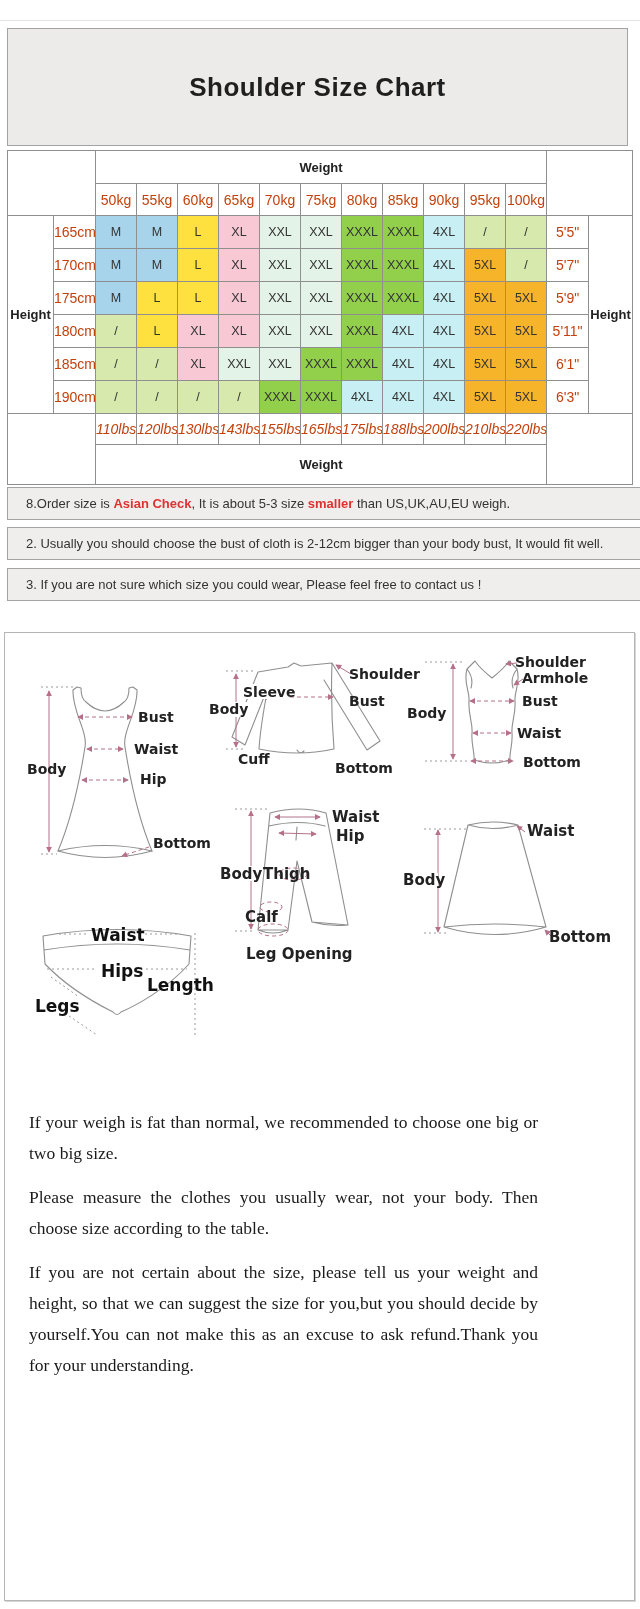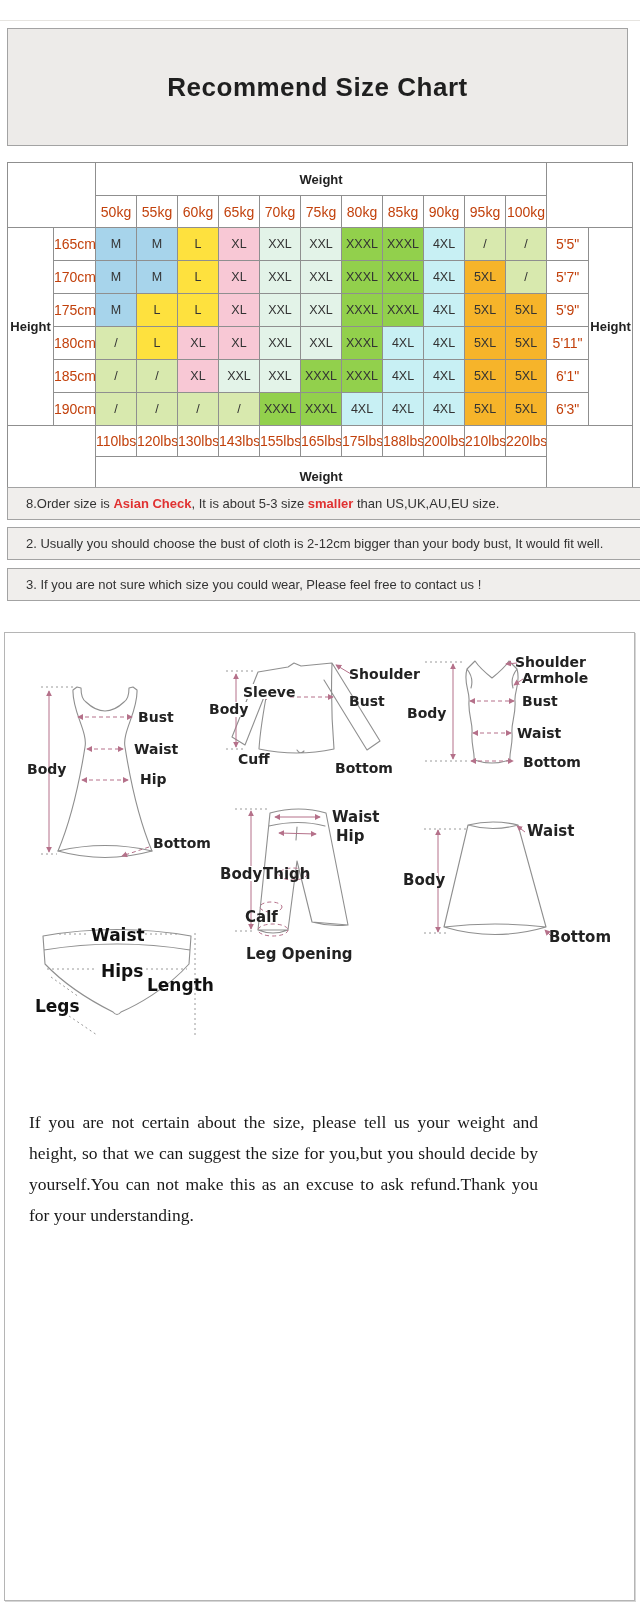--- a/index.html
+++ b/index.html
@@ -1,26 +1,26 @@
 <!DOCTYPE html>
 <html><head>
 <meta charset="utf-8">
 <style>
   html,body{margin:0;padding:0;background:#fff;}
   body{width:640px;height:1609px;position:relative;font-family:"Liberation Sans",sans-serif;overflow:hidden;}
   .top-line{position:absolute;left:0;top:20px;width:640px;height:1px;background:#e6e4e0;}
   .title-box{position:absolute;left:7px;top:28px;width:619px;height:116px;background:#edebe9;border:1px solid #a3a3a3;display:flex;align-items:center;justify-content:center;}
   .title-box h1{margin:0;font-size:26px;font-weight:bold;color:#1f1f1f;letter-spacing:.5px;}
   .tbl-wrap{position:absolute;left:7px;top:150px;}
-  table.size{border-collapse:collapse;table-layout:fixed;width:625px;background:#fff;margin-top:12px;}
+  table.size{border-collapse:collapse;table-layout:fixed;width:625px;background:#fff;}
   table.size td{border:1px solid #8f8f8f;text-align:center;vertical-align:middle;font-size:12px;color:#333;padding:0;overflow:hidden;white-space:nowrap;}
   table.size td.hdr{font-weight:bold;font-size:13px;color:#222;}
   table.size td.sub{font-size:14px;color:#c2410c;}
   table.size td.sz{font-size:12.5px;font-weight:500;color:#333;}
-  tr.r-hdr{height:33px;} tr.r-sub{height:32px;} tr.r-data{height:33px;} tr.r-lbs{height:31px;} tr.r-foot{height:40px;}
+  tr.r-hdr{height:33px;} tr.r-sub{height:32px;} tr.r-data{height:33px;} tr.r-lbs{height:31px;font-style:italic;} tr.r-foot{height:40px;}
   .note-box{position:absolute;left:7px;width:617px;height:31px;background:#f0eeec;border:1px solid #a3a3a3;display:flex;align-items:center;padding-left:18px;font-size:13px;color:#333;}
   .note-box .red{color:#e03131;font-weight:bold;}
   #nb1{top:487px;} #nb2{top:527px;} #nb3{top:568px;}
   .big-box{position:absolute;left:4px;top:632px;width:629px;height:967px;background:#fff;border:1px solid #b5b5b5;box-shadow:1px 1px 0 #d6d6d6;}
   .diagram-svg{display:block;}
   .ol{fill:none;stroke:#8f8f8f;stroke-width:1.1;stroke-linejoin:round;stroke-linecap:round;}
   .pm{fill:none;stroke:#b5718a;stroke-width:1;}
   .pmd{fill:none;stroke:#b5718a;stroke-width:1;stroke-dasharray:4 3;}
   .gd{fill:none;stroke:#9a9a9a;stroke-width:1;stroke-dasharray:2 3;}
   .dl{font:600 14px "DejaVu Sans",sans-serif;fill:#222;}
@@ -30,21 +30,21 @@
   .notes-text{margin-top:44px;padding:0 96px 0 24px;font-family:"Liberation Serif",serif;font-size:17.5px;line-height:31px;color:#1a1a1a;text-align:justify;}
   .notes-text p{margin:13px 0;}
   .notes-text p.last{text-align-last:left;}
 </style>
 </head>
 <body>
 
 <div class="top-line"></div>
 
 <div class="title-box">
-  <h1>Recommend Size Chart</h1>
+  <h1>Shoulder Size Chart</h1>
 </div>
 
 <div class="tbl-wrap">
   <table class="size">
     <colgroup>
       <col style="width:46px">
         <col style="width:42px">
       <col style="width:41px">
         <col style="width:41px">
         <col style="width:41px">
@@ -186,21 +186,21 @@
           <td colspan="2" rowspan="2"></td>
         </tr>
         <tr class="r-foot">
           <td class="hdr" colspan="11">Weight</td>
         </tr>
       </tbody>
   </table>
 </div>
 
 <div class="note-box" id="nb1">
-  <span><span>8.Order size is </span><span class="red">Asian Check</span><span>, It is about 5-3 size </span><span class="red">smaller</span><span> than US,UK,AU,EU size.</span></span>
+  <span><span>8.Order size is </span><span class="red">Asian Check</span><span>, It is about 5-3 size </span><span class="red">smaller</span><span> than US,UK,AU,EU weigh.</span></span>
 </div>
 <div class="note-box" id="nb2">
   <span>2. Usually you should choose the bust of cloth is 2-12cm bigger than your body bust, It would fit well.</span>
 </div>
 <div class="note-box" id="nb3">
   <span>3. If you are not sure which size you could wear, Please feel free to contact us !</span>
 </div>
 
 <div class="big-box">
   <svg class="diagram-svg" width="629" height="430" viewBox="0 0 629 430">
@@ -296,15 +296,17 @@
       <path class="gd" d="M46,344 L74,364 M64,383 L92,402"></path>
       <path class="gd" d="M190,300 V402"></path>
       <text class="dl3" x="86" y="308">Waist</text>
       <text class="dl3" x="96" y="344">Hips</text>
       <text class="dl3" x="30" y="379">Legs</text>
       <text class="dl3" x="142" y="358">Length</text>
     </g>
   </svg>
 
   <div class="notes-text">
+    <p class="last">If your weigh is fat than normal, we recommended to choose one big or two big size.</p>
+    <p>Please measure the clothes you usually wear, not your body. Then choose size according to the table.</p>
     <p>If you are not certain about the size, please tell us your weight and height, so that we can suggest the size for you,but you should decide by yourself.You can not make this as an excuse to ask refund.Thank you for your understanding.</p>
   </div>
 </div>
 
 </body></html>

